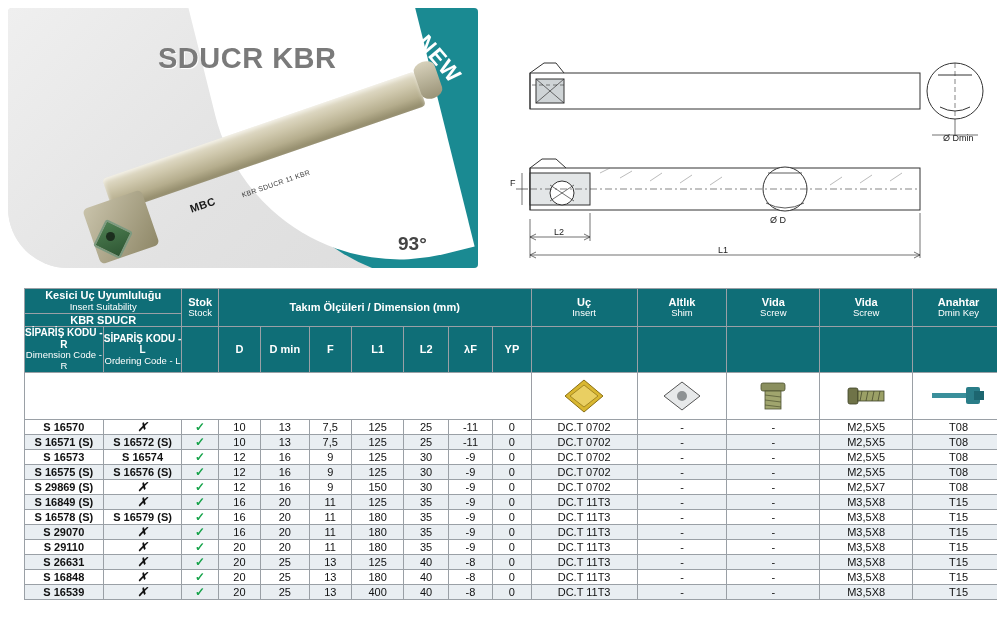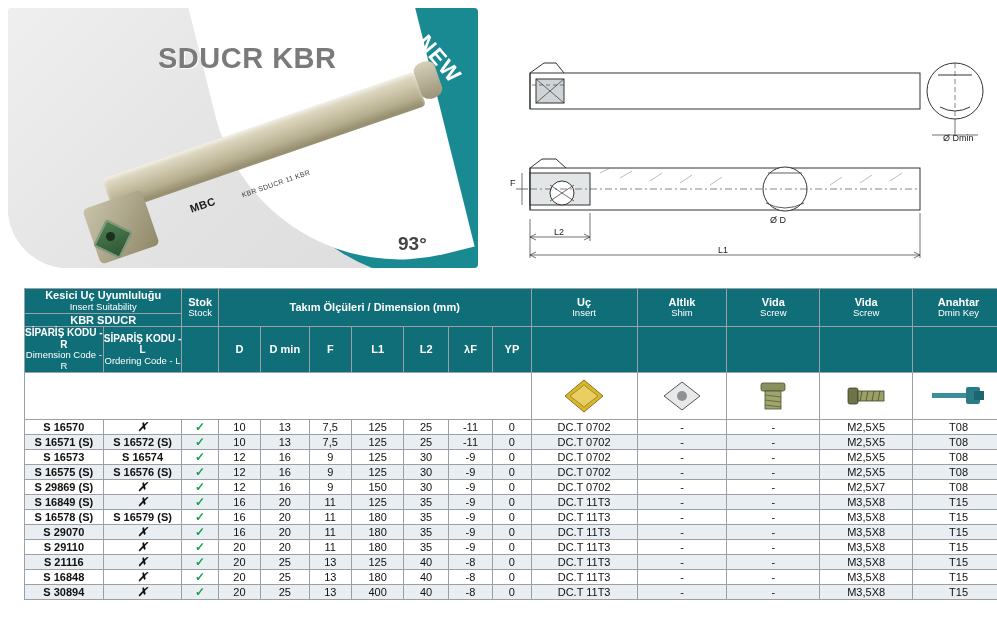--- a/index.html
+++ b/index.html
@@ -608,21 +608,21 @@
         <td class="num">35</td>
         <td class="num">-9</td>
         <td class="num">0</td>
         <td class="num insert-code">DC.T 11T3</td>
         <td class="dash">-</td>
         <td class="dash">-</td>
         <td class="num">M3,5X8</td>
         <td class="num">T15</td>
       </tr>
       <tr class="row-even">
-        <td class="code">S 21116</td>
+        <td class="code">S 26631</td>
         <td class="cross">✗</td>
         <td class="check">✓</td>
         <td class="num">20</td>
         <td class="num">25</td>
         <td class="num">13</td>
         <td class="num">125</td>
         <td class="num">40</td>
         <td class="num">-8</td>
         <td class="num">0</td>
         <td class="num insert-code">DC.T 11T3</td>
@@ -642,21 +642,21 @@
         <td class="num">40</td>
         <td class="num">-8</td>
         <td class="num">0</td>
         <td class="num insert-code">DC.T 11T3</td>
         <td class="dash">-</td>
         <td class="dash">-</td>
         <td class="num">M3,5X8</td>
         <td class="num">T15</td>
       </tr>
       <tr class="row-even">
-        <td class="code">S 30894</td>
+        <td class="code">S 16539</td>
         <td class="cross">✗</td>
         <td class="check">✓</td>
         <td class="num">20</td>
         <td class="num">25</td>
         <td class="num">13</td>
         <td class="num">400</td>
         <td class="num">40</td>
         <td class="num">-8</td>
         <td class="num">0</td>
         <td class="num insert-code">DC.T 11T3</td>

